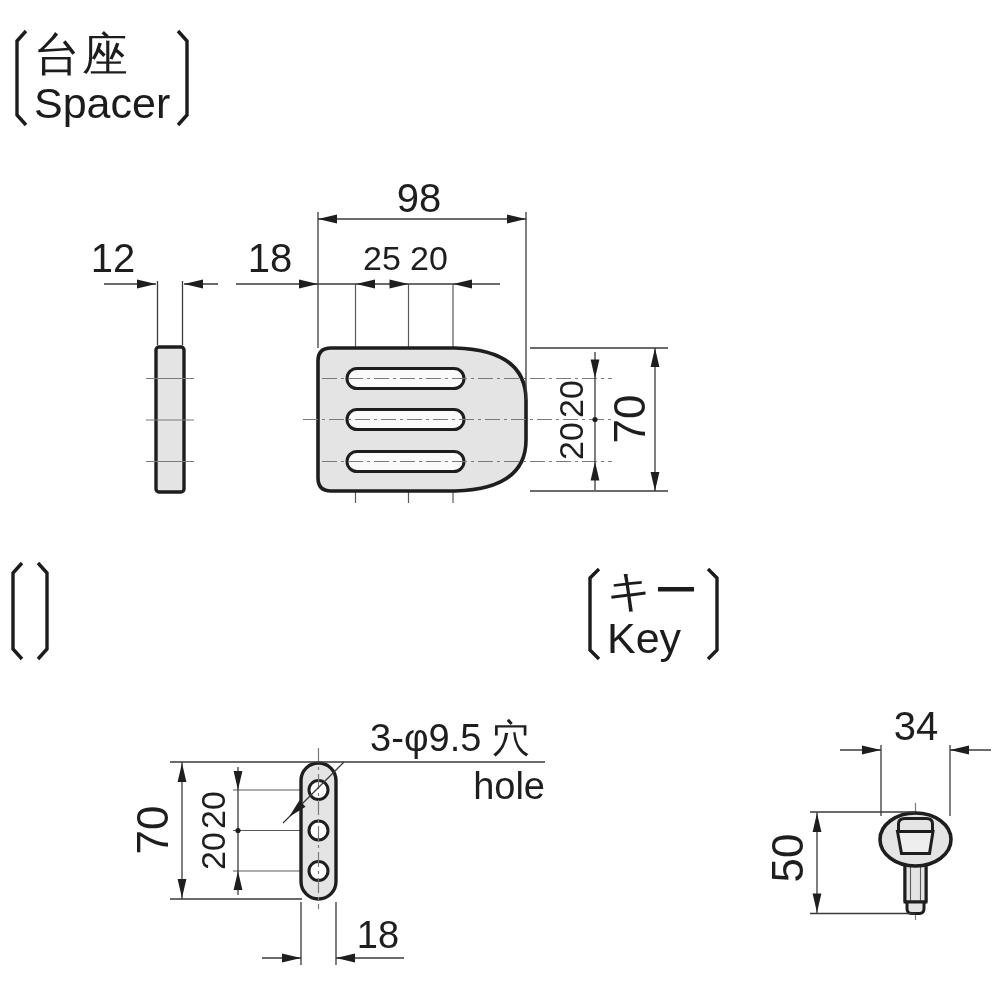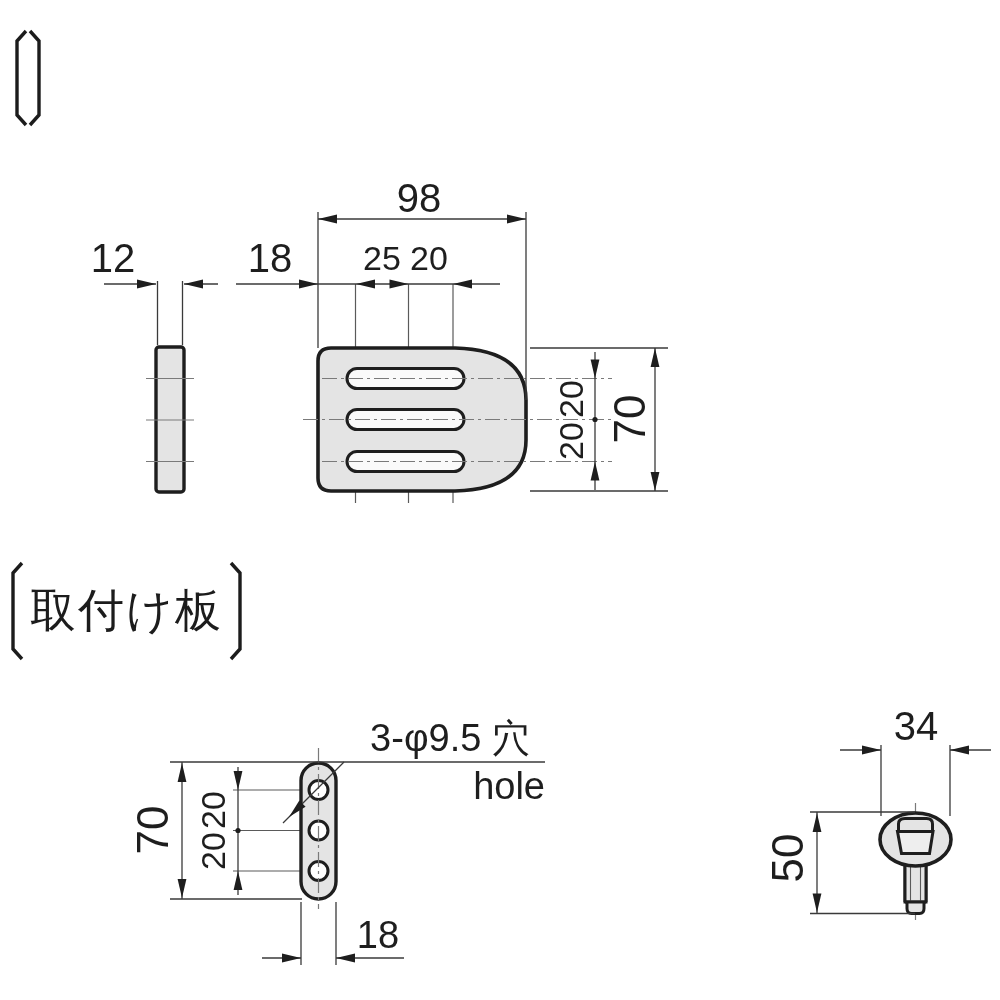--- a/index.html
+++ b/index.html
@@ -184,31 +184,46 @@
       <use href="#arr" transform="translate(817,813) rotate(-90)"></use>
       <use href="#arr" transform="translate(817,912.5) rotate(90)"></use>
       <text class="dimtext" transform="translate(803,858) rotate(-90)" font-size="44" text-anchor="middle">50</text>
     </g>
   </svg>
 
   <div class="title" style="left:10px;top:28px;">
     <svg width="18" height="100">
       <path d="M16 3 L7 13 L7 87 L16 97" fill="none" stroke="#1c1c1c" stroke-width="3.4"></path>
     </svg>
+    <div class="txt">
+      <span class="ja">台座</span>
+      <span class="en">Spacer</span>
+    </div>
     <svg width="18" height="100">
       <path d="M2 3 L11 13 L11 87 L2 97" fill="none" stroke="#1c1c1c" stroke-width="3.4"></path>
     </svg>
   </div>
 
   <div class="title" style="left:6px;top:560px;">
     <svg width="18" height="102">
       <path d="M16 3 L7 13 L7 89 L16 99" fill="none" stroke="#1c1c1c" stroke-width="3.4"></path>
     </svg>
     <div class="txt">
-      <span class="ja">取付け板</span>
     </div>
     <svg width="18" height="102">
       <path d="M2 3 L11 13 L11 89 L2 99" fill="none" stroke="#1c1c1c" stroke-width="3.4"></path>
     </svg>
   </div>
 
+  <div class="title" style="left:583px;top:566px;">
+    <svg width="18" height="96">
+      <path d="M16 3 L7 12 L7 84 L16 93" fill="none" stroke="#1c1c1c" stroke-width="3.4"></path>
+    </svg>
+    <div class="txt">
+      <span class="ja" style="font-size:44px">キー</span>
+      <span class="en">Key</span>
+    </div>
+    <svg width="18" height="96">
+      <path d="M2 3 L11 12 L11 84 L2 93" fill="none" stroke="#1c1c1c" stroke-width="3.4"></path>
+    </svg>
+  </div>
 
 </div>
 
 </body></html>

